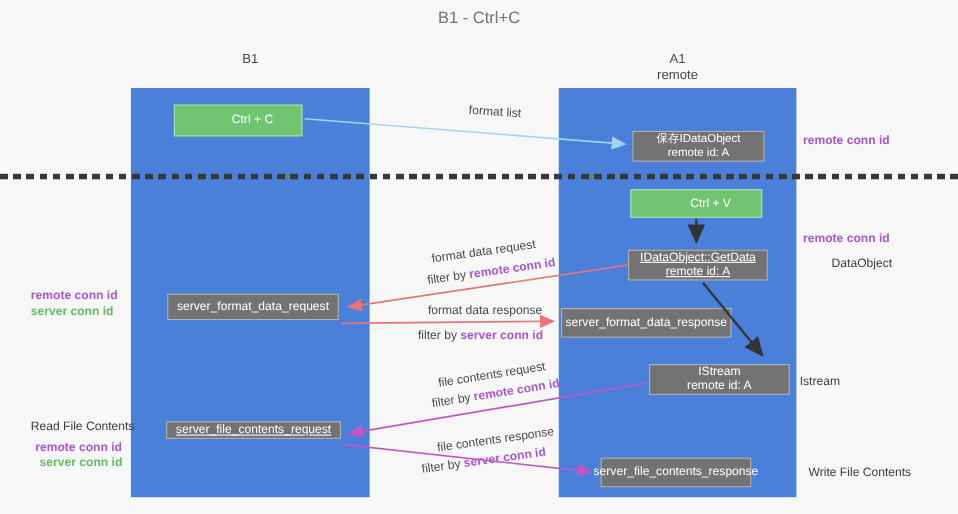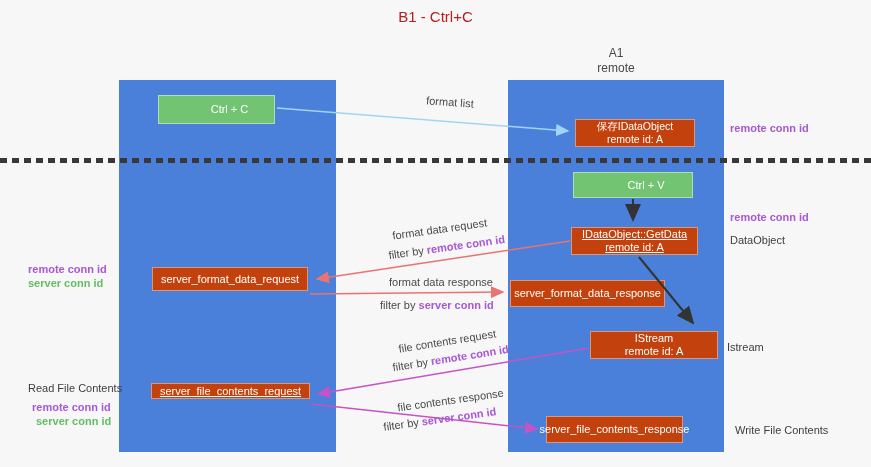--- a/index.html
+++ b/index.html
@@ -7,53 +7,54 @@
   body {
     position:relative;
     background:#f7f7f8;
     font-family:"Liberation Sans","DejaVu Sans",sans-serif;
     overflow:hidden;
     color:#3c3c3c;
   }
   .abs { position:absolute; }
   .title {
     left:0; top:7; width:871px; text-align:center;
-    font-size:15px; line-height:19px; color:#b91c1c;
+    font-size:15px; line-height:19px; color:#737373;
   }
   .col-header {
     text-align:center; font-size:12px; line-height:15px; color:#474747;
   }
   .column { background:#4a80d9; }
   .box {
     display:flex; flex-direction:column; align-items:center; justify-content:center;
     color:#fff; font-size:11px; line-height:13px; text-align:center;
     border:1px solid rgba(255,255,255,0.45);
   }
   .box.green { background:#72c472;padding-left:26px; }
-  .box.orange { background:#c2410c; }
+  .box.orange { background:#737373; }
   .dashed-line {
     left:0; top:158px; width:871px; height:5px;
     background:repeating-linear-gradient(90deg,#383838 0 7px,transparent 7px 12px);
   }
   .lbl { font-size:11px; line-height:13px; white-space:nowrap; }
   .lbl.dark { color:#3d3d3d; }
   .lbl.purple { color:#a958d3; font-weight:bold; }
   .lbl.greentxt { color:#64bd64; font-weight:bold; }
   .arrow-lbl { font-size:11px; color:#4a4a4a; white-space:nowrap; transform-origin:center; }
   .arrow-lbl .purple { color:#a958d3; font-weight:bold; }
   svg.overlay { position:absolute; left:0; top:0; pointer-events:none; }
 </style>
 </head>
 <body>
 
 <div class="abs title" style="top:7px;">
   <div>B1 - Ctrl+C</div>
 </div>
 
 <div class="abs col-header" style="left:119px;top:46px;width:217px;">
+  <div>B1</div>
 </div>
 <div class="abs col-header" style="left:508px;top:46px;width:216px;">
   <div>A1</div>
   <div>remote</div>
 </div>
 
 <div class="abs column" style="left:119px;top:80px;width:217px;height:372px;"></div>
 <div class="abs column" style="left:508px;top:80px;width:216px;height:372px;"></div>
 
 <div class="abs dashed-line"></div>
@@ -152,21 +153,21 @@
 <div class="abs arrow-lbl" style="left:383px;top:413px;transform:rotate(-8deg);">
   <span>filter by </span><span class="purple">server conn id</span>
 </div>
 
 <div class="abs lbl purple" style="left:730px;top:122px;">
   <span>remote conn id</span>
 </div>
 <div class="abs lbl purple" style="left:730px;top:211px;">
   <span>remote conn id</span>
 </div>
-<div class="abs lbl dark" style="left:730px;top:234px;">
+<div class="abs lbl dark" style="left:756px;top:234px;">
   <span>DataObject</span>
 </div>
 <div class="abs lbl dark" style="left:727px;top:341px;">
   <span>Istream</span>
 </div>
 <div class="abs lbl dark" style="left:735px;top:424px;">
   <span>Write File Contents</span>
 </div>
 
 <div class="abs lbl purple" style="left:28px;top:263px;">

